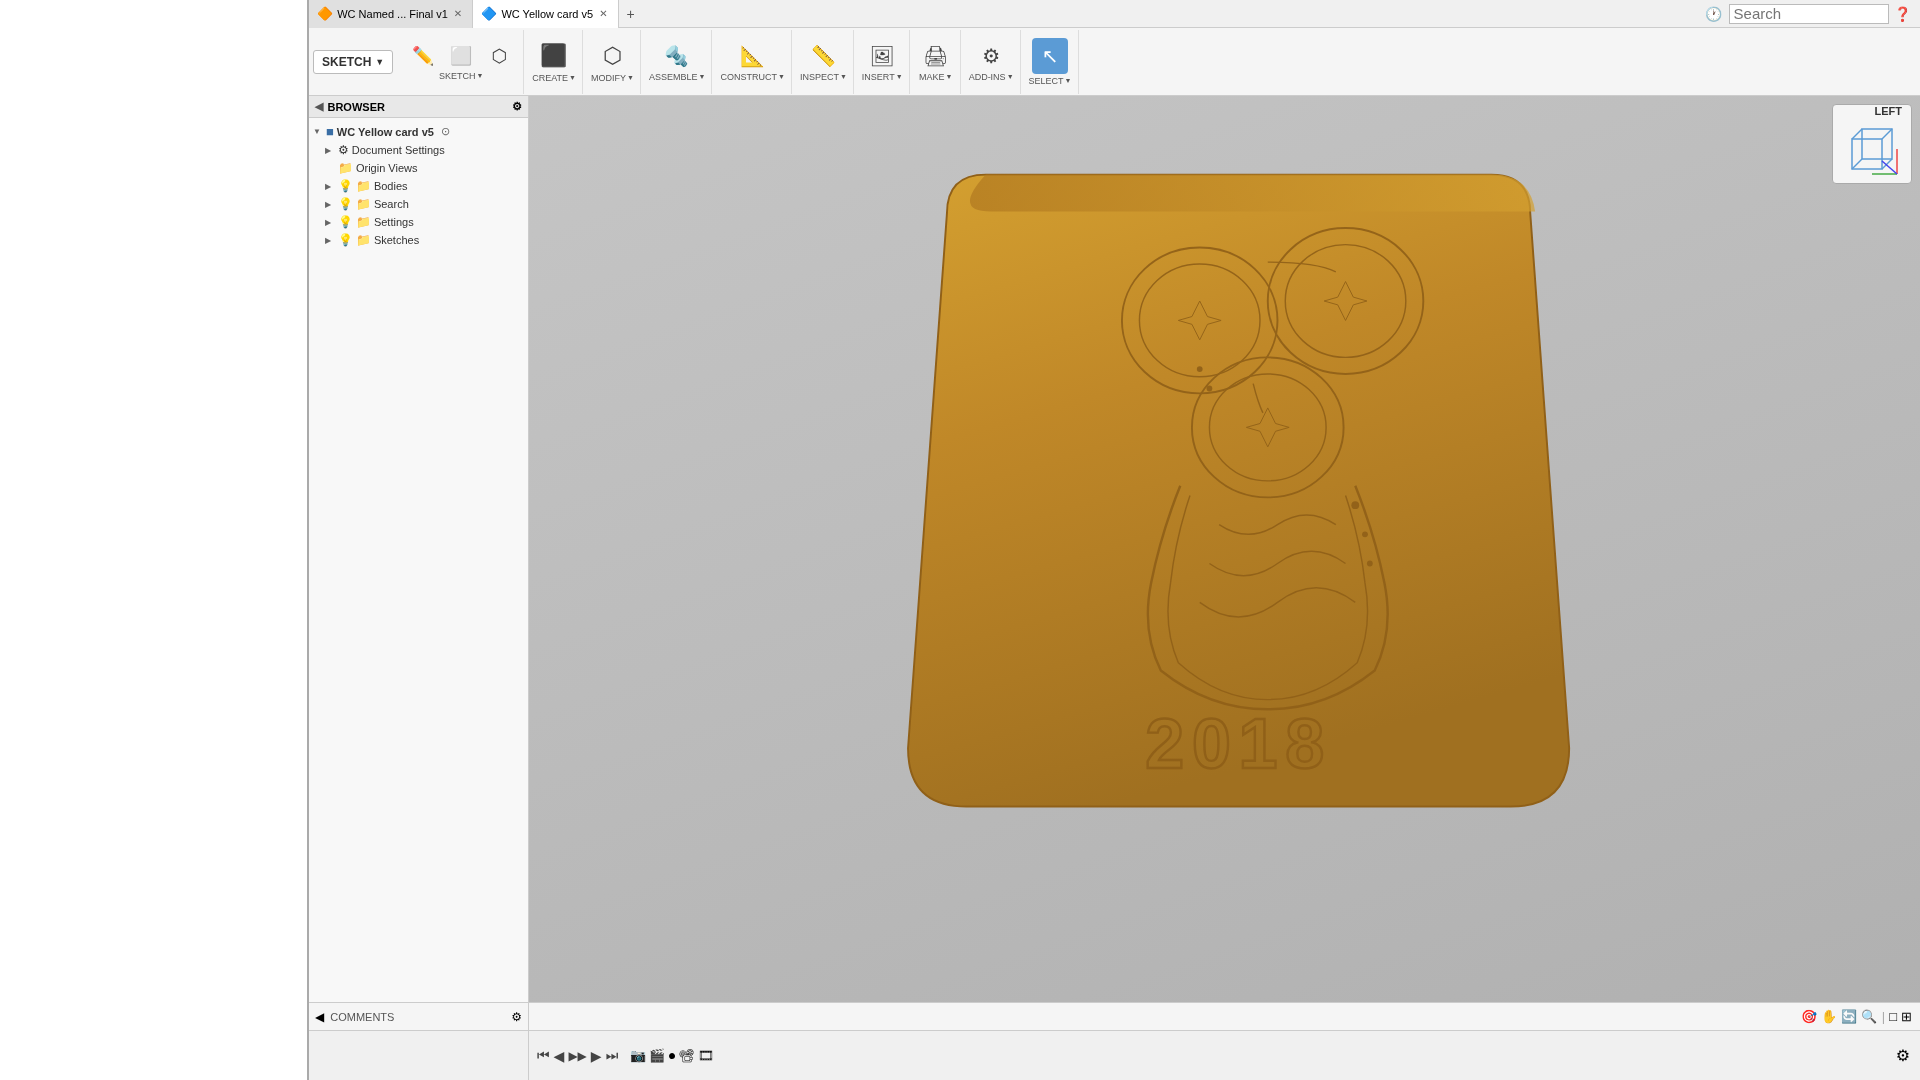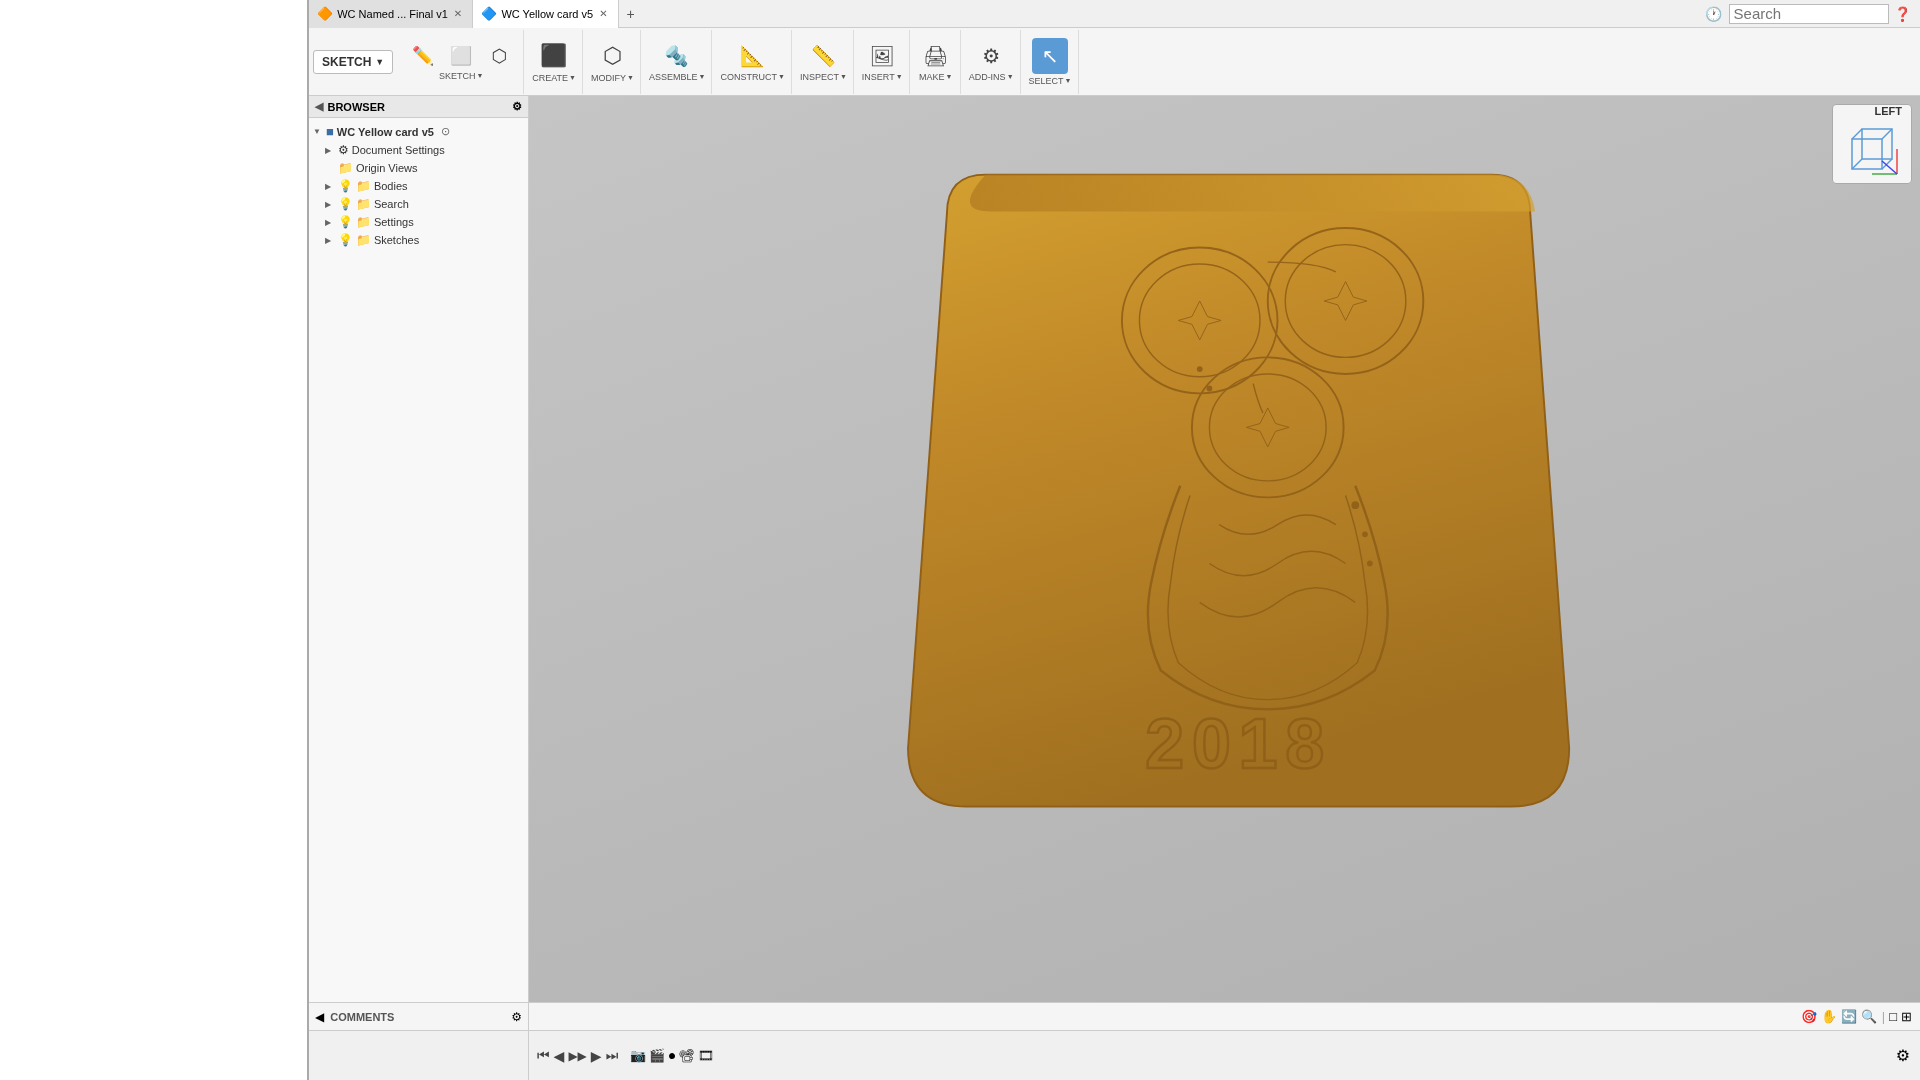--- a/index.html
+++ b/index.html
@@ -380,21 +380,21 @@
           <line x1="55" y1="55" x2="30" y2="55" stroke="#4a4" stroke-width="1.5"></line>
           <line x1="55" y1="55" x2="40" y2="42" stroke="#44e" stroke-width="1.5"></line>
         </svg>
       </div>
     </div>
   </div>
 </div>
 
 <div style="position:absolute; bottom:50px; left:309px; width:220px; height:28px; background:#f5f5f5; border-top:1px solid #ccc; border-right:1px solid #ccc; display:flex; align-items:center;">
   <span style="padding-left:6px;">◀</span>
-  <span style="padding-left:6px; font-size:11px; font-weight:bold; color:#555;">COMMENTS</span>
+  <span style="padding-left:6px; font-size:11px; font-weight:normal; color:#555;">COMMENTS</span>
   <span style="margin-left:auto; padding-right:6px;">⚙</span>
 </div>
 
 <div style="position:absolute; bottom:50px; left:529px; right:0; height:28px; background:#f5f5f5; border-top:1px solid #ccc; display:flex; align-items:center; padding:0 8px; gap:6px;">
 
   <div style="display:flex; gap:4px; align-items:center; margin-left:auto;">
     <span style="cursor:pointer; font-size:13px;">🎯</span>
     <span style="cursor:pointer; font-size:13px;">✋</span>
     <span style="cursor:pointer; font-size:13px;">🔄</span>
     <span style="cursor:pointer; font-size:13px;">🔍</span>

